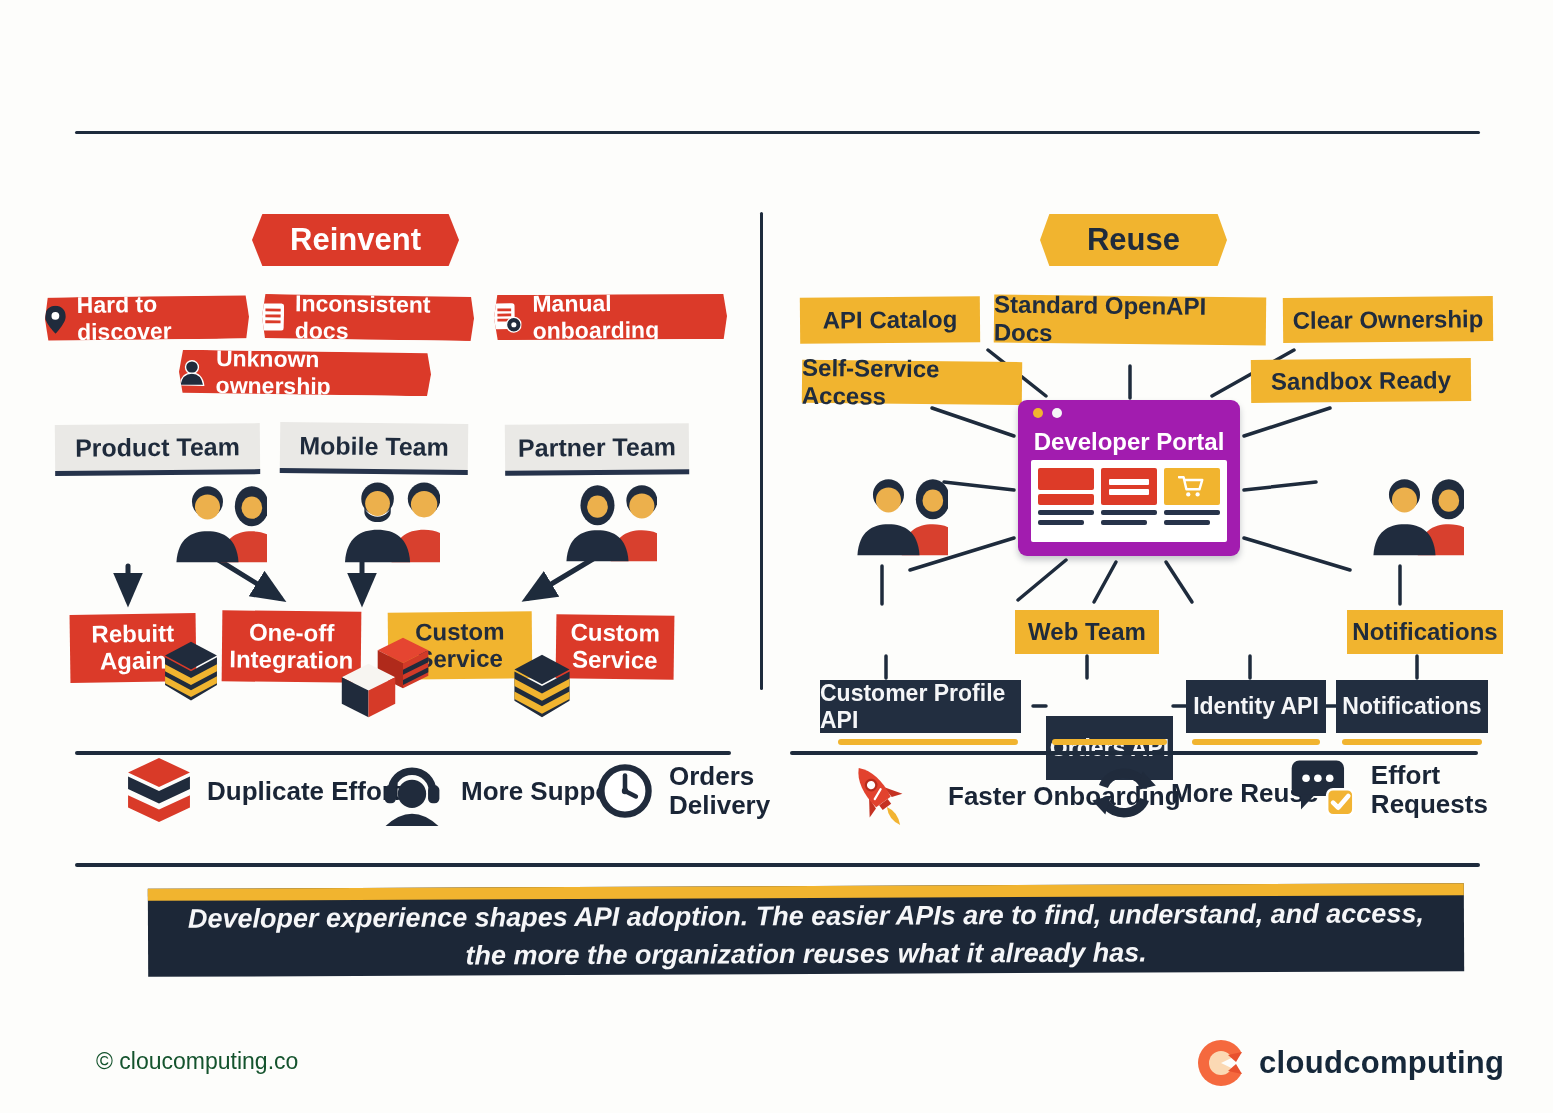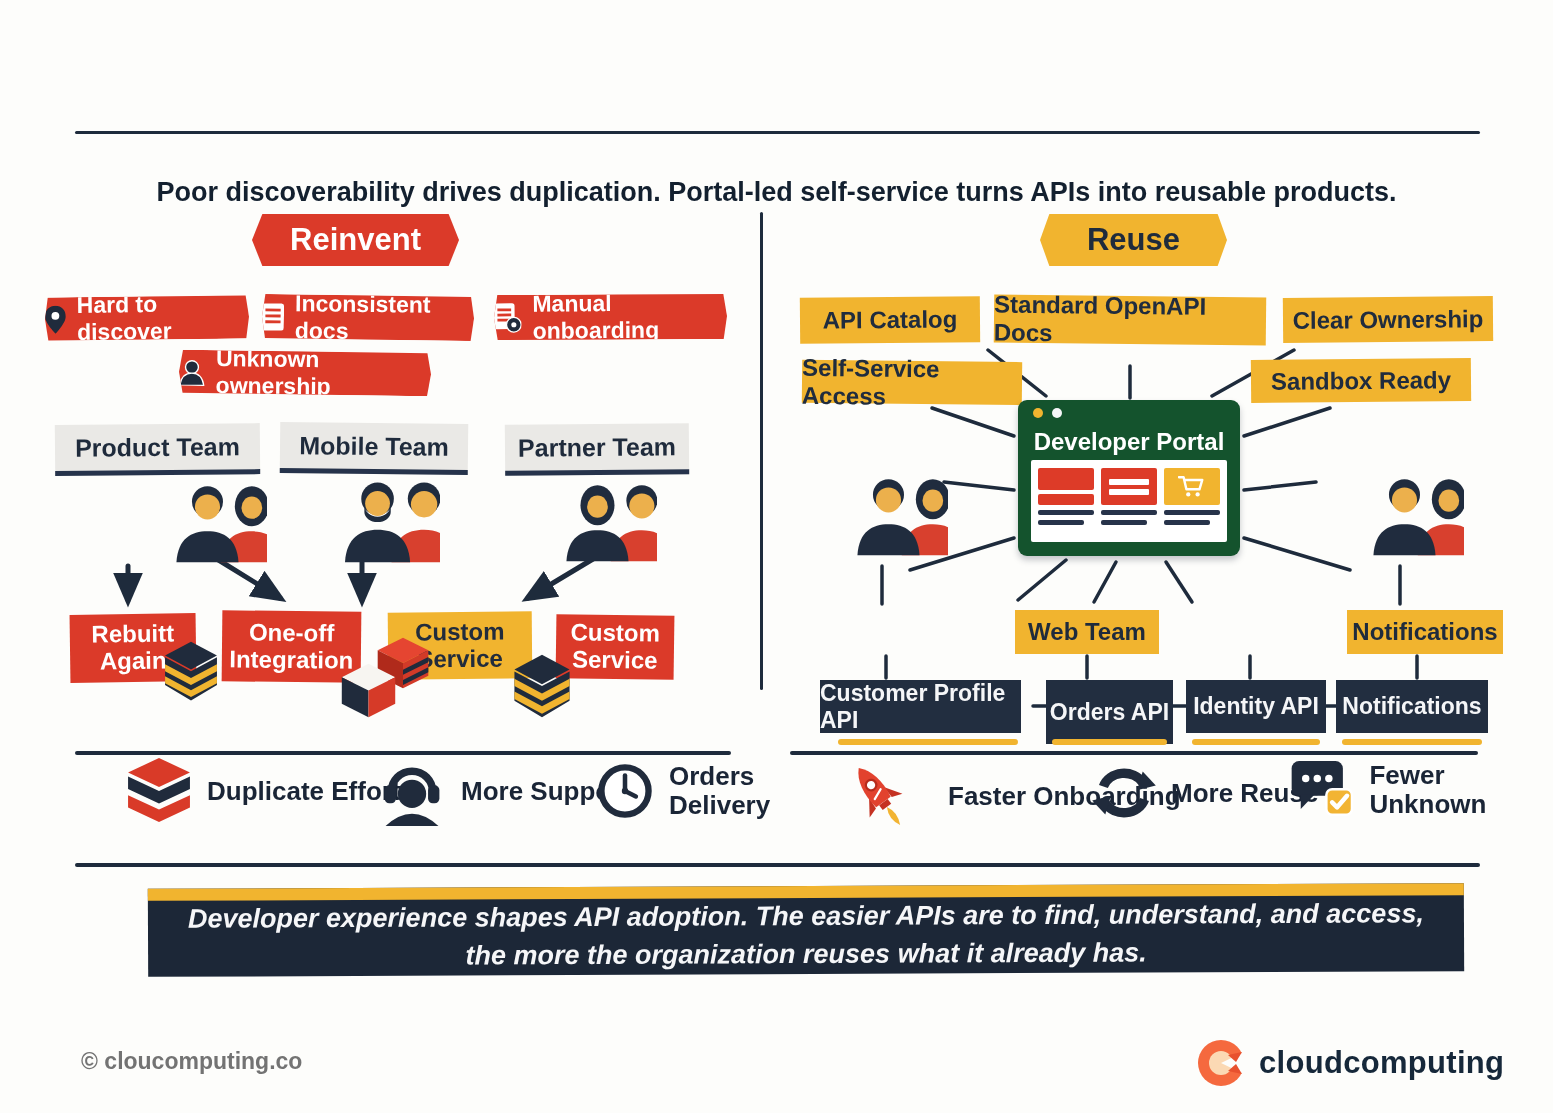--- a/index.html
+++ b/index.html
@@ -33,21 +33,21 @@
           color:#1f2b3c;font-weight:700;font-size:24px;}
   .api{display:flex;align-items:center;justify-content:center;background:#222e40;
        color:#f5f6f8;font-weight:700;font-size:23px;}
   .api-underline{position:absolute;height:6px;background:#f1b42f;border-radius:3px;}
   .metric{position:absolute;display:flex;align-items:center;gap:15px;
           color:#1a2536;font-weight:700;font-size:26px;line-height:1.1;}
   
   .rn1{transform:rotate(-0.8deg);} .rp1{transform:rotate(0.6deg);}
   .rn2{transform:rotate(-0.5deg);} .rp2{transform:rotate(0.8deg);}
   
-  .portal{position:absolute;left:1018px;top:400px;width:222px;height:156px;background:#14532d;
+  .portal{position:absolute;left:1018px;top:400px;width:222px;height:156px;background:#a21caf;
           border-radius:9px;box-shadow:0 4px 6px rgba(30,40,60,.25);}
   .portal-topbar{height:25px;display:flex;align-items:center;gap:9px;padding-left:15px;}
   .dot{width:10px;height:10px;border-radius:50%;}
   .dot-yellow{background:#f1b42f;} .dot-white{background:#f5f6f8;}
   .portal-title{height:33px;display:flex;align-items:center;justify-content:center;
                 color:#ffffff;font-weight:700;font-size:24px;}
   .portal-content{margin:2px 13px 12px 13px;height:82px;background:#ffffff;border-radius:2px;
                   display:flex;gap:7px;padding:8px 7px;box-sizing:border-box;}
   .pcol{flex:1;display:flex;flex-direction:column;gap:5px;}
   .pcard{height:37px;border-radius:2px;position:relative;}
@@ -60,21 +60,21 @@
   .pcard-yellow{background:#f1b42f;display:flex;align-items:center;justify-content:center;}
   .pline{height:5px;background:#27334a;border-radius:2px;}
   .pline.short{width:82%;}
   
   .banner{position:absolute;left:148px;top:886px;width:1316px;height:76px;background:#1c2737;
           border-top:12px solid #f1b42f;transform:rotate(-0.25deg);
           display:flex;align-items:center;justify-content:center;}
   .banner p{margin:0;max-width:1250px;text-align:center;color:#f5f6f8;
             font-size:27px;font-weight:700;font-style:italic;line-height:1.4;}
   
-  .copyright{position:absolute;left:81px;top:1048px;font-size:23px;color:#737373;font-weight:700;}
+  .copyright{position:absolute;left:96px;top:1048px;font-size:23px;color:#14532d;font-weight:400;}
   .brand{position:absolute;left:1196px;top:1038px;display:flex;align-items:center;gap:13px;}
   .brand-text{font-size:31px;font-weight:700;color:#16283a;letter-spacing:.3px;}
   svg{display:block;}
   .lines{position:absolute;left:0;top:0;width:1553px;height:1113px;pointer-events:none;}
 </style>
 </head>
 <body>
 
 <div class="canvas">
 
@@ -217,21 +217,20 @@
       <path d="M1087,656 L1087,678"></path>
       <path d="M1250,656 L1250,678"></path>
       <path d="M1417,656 L1417,678"></path>
       <path d="M1033,706 L1046,706"></path>
       <path d="M1173,706 L1186,706"></path>
       <path d="M1326,706 L1336,706"></path>
     </g>
   </svg>
 
   <div class="rule" style="left:75px;top:131px;width:1405px;height:3px;"></div>
-  <p class="subtitle">Poor discoverability drives duplication. Portal-led self-service turns APIs into reusable products.</p>
 
   <div class="rule" style="left:760px;top:212px;width:3px;height:478px;"></div>
 
   <div class="abs hex hex-red" style="left:252px;top:214px;width:207px;height:52px;">Reinvent</div>
 
   <div class="abs pain rn1" style="left:45px;top:296px;width:204px;height:44px;">
     <svg width="22" height="29">
         <use href="#pin"></use>
       </svg>
     <span>Hard to discover</span>
@@ -360,21 +359,21 @@
   </svg>
   <svg class="abs" style="left:1342px;top:470px;" width="122" height="88" viewBox="0 0 165 112">
     <use href="#person-woman" x="62" style="--hair:#202c3e;--skin:#ecb04c;--shirt:#d8402e"></use>
     <use href="#person-man" x="2" style="--hair:#202c3e;--skin:#ecb04c;--shirt:#202c3e"></use>
   </svg>
 
   <div class="abs team-y" style="left:1015px;top:610px;width:144px;height:44px;">Web Team</div>
   <div class="abs team-y" style="left:1347px;top:610px;width:156px;height:44px;">Notifications</div>
 
   <div class="abs api" style="left:820px;top:680px;width:201px;height:53px;">Customer Profile API</div>
-  <div class="abs api" style="left:1046px;top:680px;width:127px;height:64px;">Orders API</div>
+  <div class="abs api" style="left:1046px;top:716px;width:127px;height:64px;">Orders API</div>
   <div class="abs api" style="left:1186px;top:680px;width:140px;height:53px;">Identity API</div>
   <div class="abs api" style="left:1336px;top:680px;width:152px;height:53px;">Notifications</div>
   <div class="api-underline" style="left:838px;top:739px;width:180px;"></div>
   <div class="api-underline" style="left:1052px;top:739px;width:115px;"></div>
   <div class="api-underline" style="left:1192px;top:739px;width:128px;"></div>
   <div class="api-underline" style="left:1342px;top:739px;width:140px;"></div>
 
   <div class="rule" style="left:790px;top:751px;width:688px;height:4px;"></div>
 
   <div class="metric" style="left:840px;top:754px;gap:36px;">
@@ -386,21 +385,21 @@
   <div class="metric" style="left:1092px;top:764px;">
     <svg width="64" height="58">
         <use href="#cycle"></use>
       </svg>
     <span>More Reuse</span>
   </div>
   <div class="metric" style="left:1290px;top:756px;">
     <svg width="70" height="68">
         <use href="#chat-check"></use>
       </svg>
-    <span>Fewer Unknown</span>
+    <span>Effort Requests</span>
   </div>
 
   <div class="rule" style="left:75px;top:863px;width:1405px;height:4px;"></div>
   <div class="banner">
     <p>Developer experience shapes API adoption. The easier APIs are to find, understand, and access, the more the organization reuses what it already has.</p>
   </div>
 
   <div class="copyright">© cloucomputing.co</div>
   <div class="brand">
     <svg width="50" height="50" viewBox="0 0 50 50">

